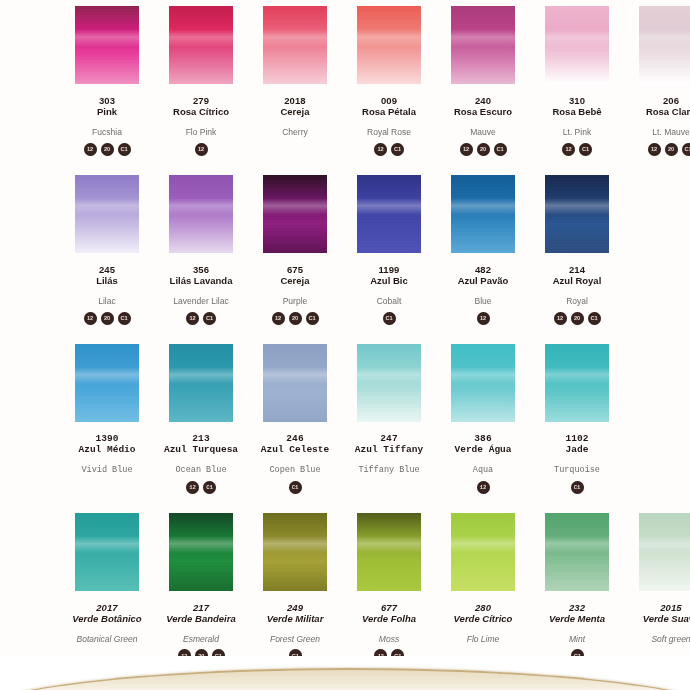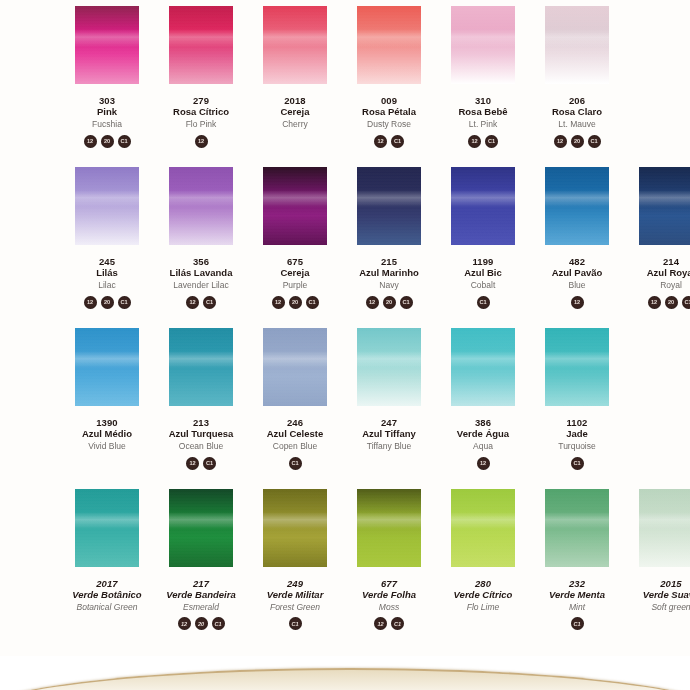--- a/index.html
+++ b/index.html
@@ -128,21 +128,21 @@
     font-size: 9.5px;
     font-weight: bold;
     color: #231815;
     margin-top: 1px;
     white-space: nowrap;
   }
   .name-en {
     font-size: 8.5px;
     font-weight: normal;
     color: #6f6b68;
-    margin-top: 3px;
+    margin-top: 11px;
     white-space: nowrap;
   }
 
   .badges {
     margin-top: 6px;
     height: 16px;
     display: flex;
     flex-direction: row;
     justify-content: center;
     gap: 4px;
@@ -222,24 +222,42 @@
         <div class="cell">
           <div class="swatch-wrap">
             <div class="swatch" style="background: linear-gradient(rgb(236, 90, 82) 0%, rgb(239, 122, 116) 34%, rgb(243, 160, 160) 62%, rgb(250, 218, 218) 100%);">
               <div class="highlight"></div>
               <div class="sheen"></div>
             </div>
           </div>
           <div class="labels">
             <div class="code">009</div>
             <div class="name-pt">Rosa Pétala</div>
-            <div class="name-en">Dusty Rose</div>
-          </div>
-          <div class="badges">
-            <div class="badge" style="background: rgb(58, 36, 32); color: rgb(232, 222, 216);">12</div>
+            <div class="name-en">Royal Rose</div>
+          </div>
+          <div class="badges">
+            <div class="badge" style="background: rgb(58, 36, 32); color: rgb(232, 222, 216);">12</div>
+            <div class="badge" style="background: rgb(58, 36, 32); color: rgb(232, 222, 216);">C1</div>
+          </div>
+        </div>
+        <div class="cell">
+          <div class="swatch-wrap">
+            <div class="swatch" style="background: linear-gradient(rgb(168, 56, 122) 0%, rgb(187, 63, 134) 34%, rgb(207, 107, 166) 62%, rgb(233, 182, 210) 100%);">
+              <div class="highlight"></div>
+              <div class="sheen"></div>
+            </div>
+          </div>
+          <div class="labels">
+            <div class="code">240</div>
+            <div class="name-pt">Rosa Escuro</div>
+            <div class="name-en">Mauve</div>
+          </div>
+          <div class="badges">
+            <div class="badge" style="background: rgb(58, 36, 32); color: rgb(232, 222, 216);">12</div>
+            <div class="badge" style="background: rgb(58, 36, 32); color: rgb(232, 222, 216);">20</div>
             <div class="badge" style="background: rgb(58, 36, 32); color: rgb(232, 222, 216);">C1</div>
           </div>
         </div>
         <div class="cell">
           <div class="swatch-wrap">
             <div class="swatch" style="background: linear-gradient(rgb(238, 178, 204) 0%, rgb(234, 168, 198) 34%, rgb(240, 196, 216) 62%, rgb(255, 255, 255) 100%);">
               <div class="highlight"></div>
               <div class="sheen"></div>
             </div>
           </div>
@@ -321,38 +339,20 @@
             <div class="name-en">Purple</div>
           </div>
           <div class="badges">
             <div class="badge" style="background: rgb(58, 36, 32); color: rgb(232, 222, 216);">12</div>
             <div class="badge" style="background: rgb(58, 36, 32); color: rgb(232, 222, 216);">20</div>
             <div class="badge" style="background: rgb(58, 36, 32); color: rgb(232, 222, 216);">C1</div>
           </div>
         </div>
         <div class="cell">
           <div class="swatch-wrap">
-            <div class="swatch" style="background: linear-gradient(rgb(32, 35, 77) 0%, rgb(39, 43, 89) 34%, rgb(49, 56, 108) 62%, rgb(62, 90, 140) 100%);">
-              <div class="highlight"></div>
-              <div class="sheen"></div>
-            </div>
-          </div>
-          <div class="labels">
-            <div class="code">215</div>
-            <div class="name-pt">Azul Marinho</div>
-            <div class="name-en">Navy</div>
-          </div>
-          <div class="badges">
-            <div class="badge" style="background: rgb(58, 36, 32); color: rgb(232, 222, 216);">12</div>
-            <div class="badge" style="background: rgb(58, 36, 32); color: rgb(232, 222, 216);">20</div>
-            <div class="badge" style="background: rgb(58, 36, 32); color: rgb(232, 222, 216);">C1</div>
-          </div>
-        </div>
-        <div class="cell">
-          <div class="swatch-wrap">
             <div class="swatch" style="background: linear-gradient(rgb(43, 47, 132) 0%, rgb(59, 63, 163) 34%, rgb(63, 68, 168) 62%, rgb(75, 80, 180) 100%);">
               <div class="highlight"></div>
               <div class="sheen"></div>
             </div>
           </div>
           <div class="labels">
             <div class="code">1199</div>
             <div class="name-pt">Azul Bic</div>
             <div class="name-en">Cobalt</div>
           </div>
@@ -388,21 +388,21 @@
             <div class="name-pt">Azul Royal</div>
             <div class="name-en">Royal</div>
           </div>
           <div class="badges">
             <div class="badge" style="background: rgb(58, 36, 32); color: rgb(232, 222, 216);">12</div>
             <div class="badge" style="background: rgb(58, 36, 32); color: rgb(232, 222, 216);">20</div>
             <div class="badge" style="background: rgb(58, 36, 32); color: rgb(232, 222, 216);">C1</div>
           </div>
         </div>
       </div>
-      <div class="row row-3" style="margin-top: 16px;">
+      <div class="row row-3" style="margin-top: 16px; font-family: Liberation Mono, monospace;">
         <div class="cell">
           <div class="swatch-wrap">
             <div class="swatch" style="background: linear-gradient(rgb(42, 144, 201) 0%, rgb(59, 156, 210) 34%, rgb(74, 168, 218) 62%, rgb(111, 189, 228) 100%);">
               <div class="highlight"></div>
               <div class="sheen"></div>
             </div>
           </div>
           <div class="labels">
             <div class="code">1390</div>
             <div class="name-pt">Azul Médio</div>

